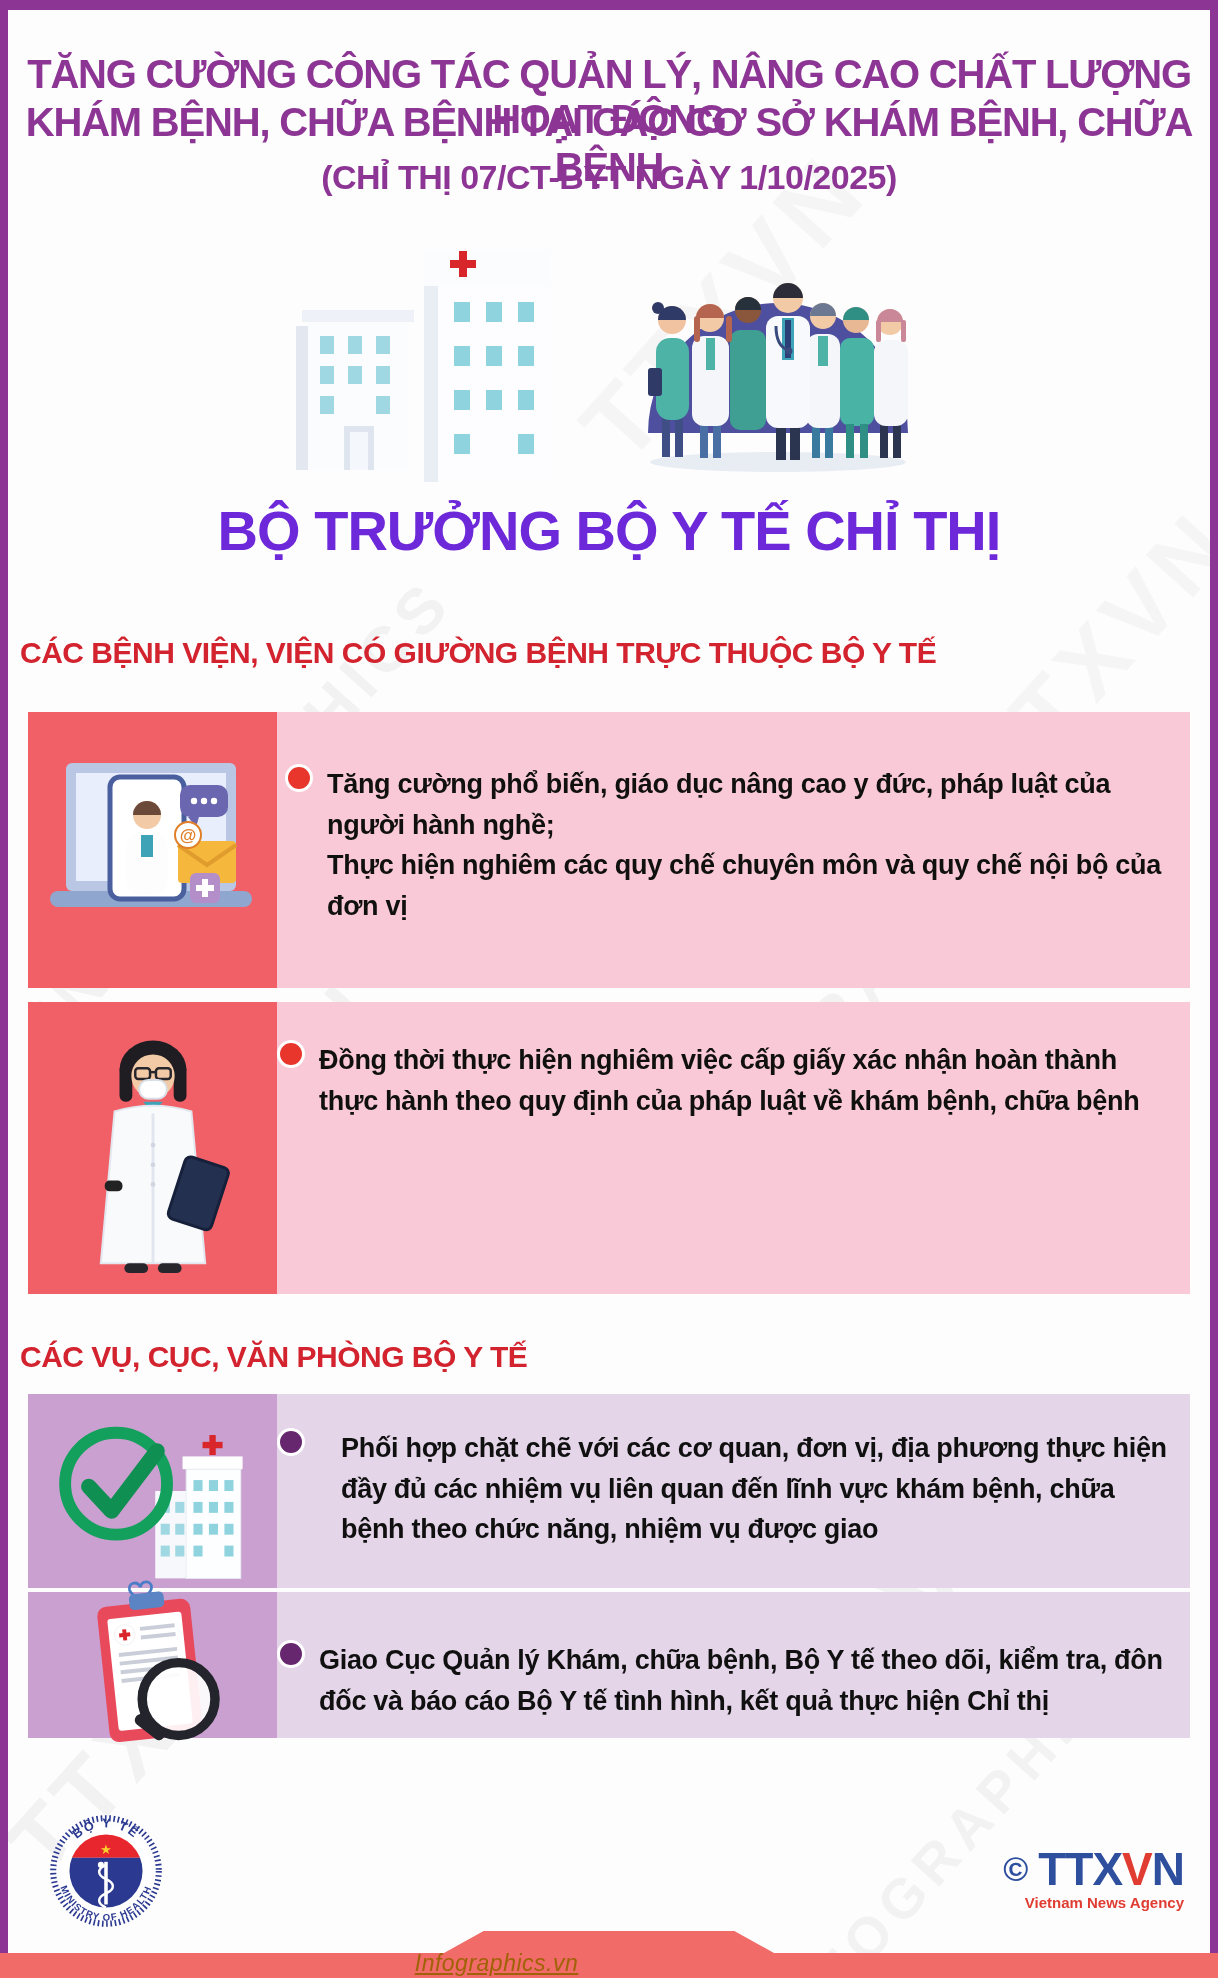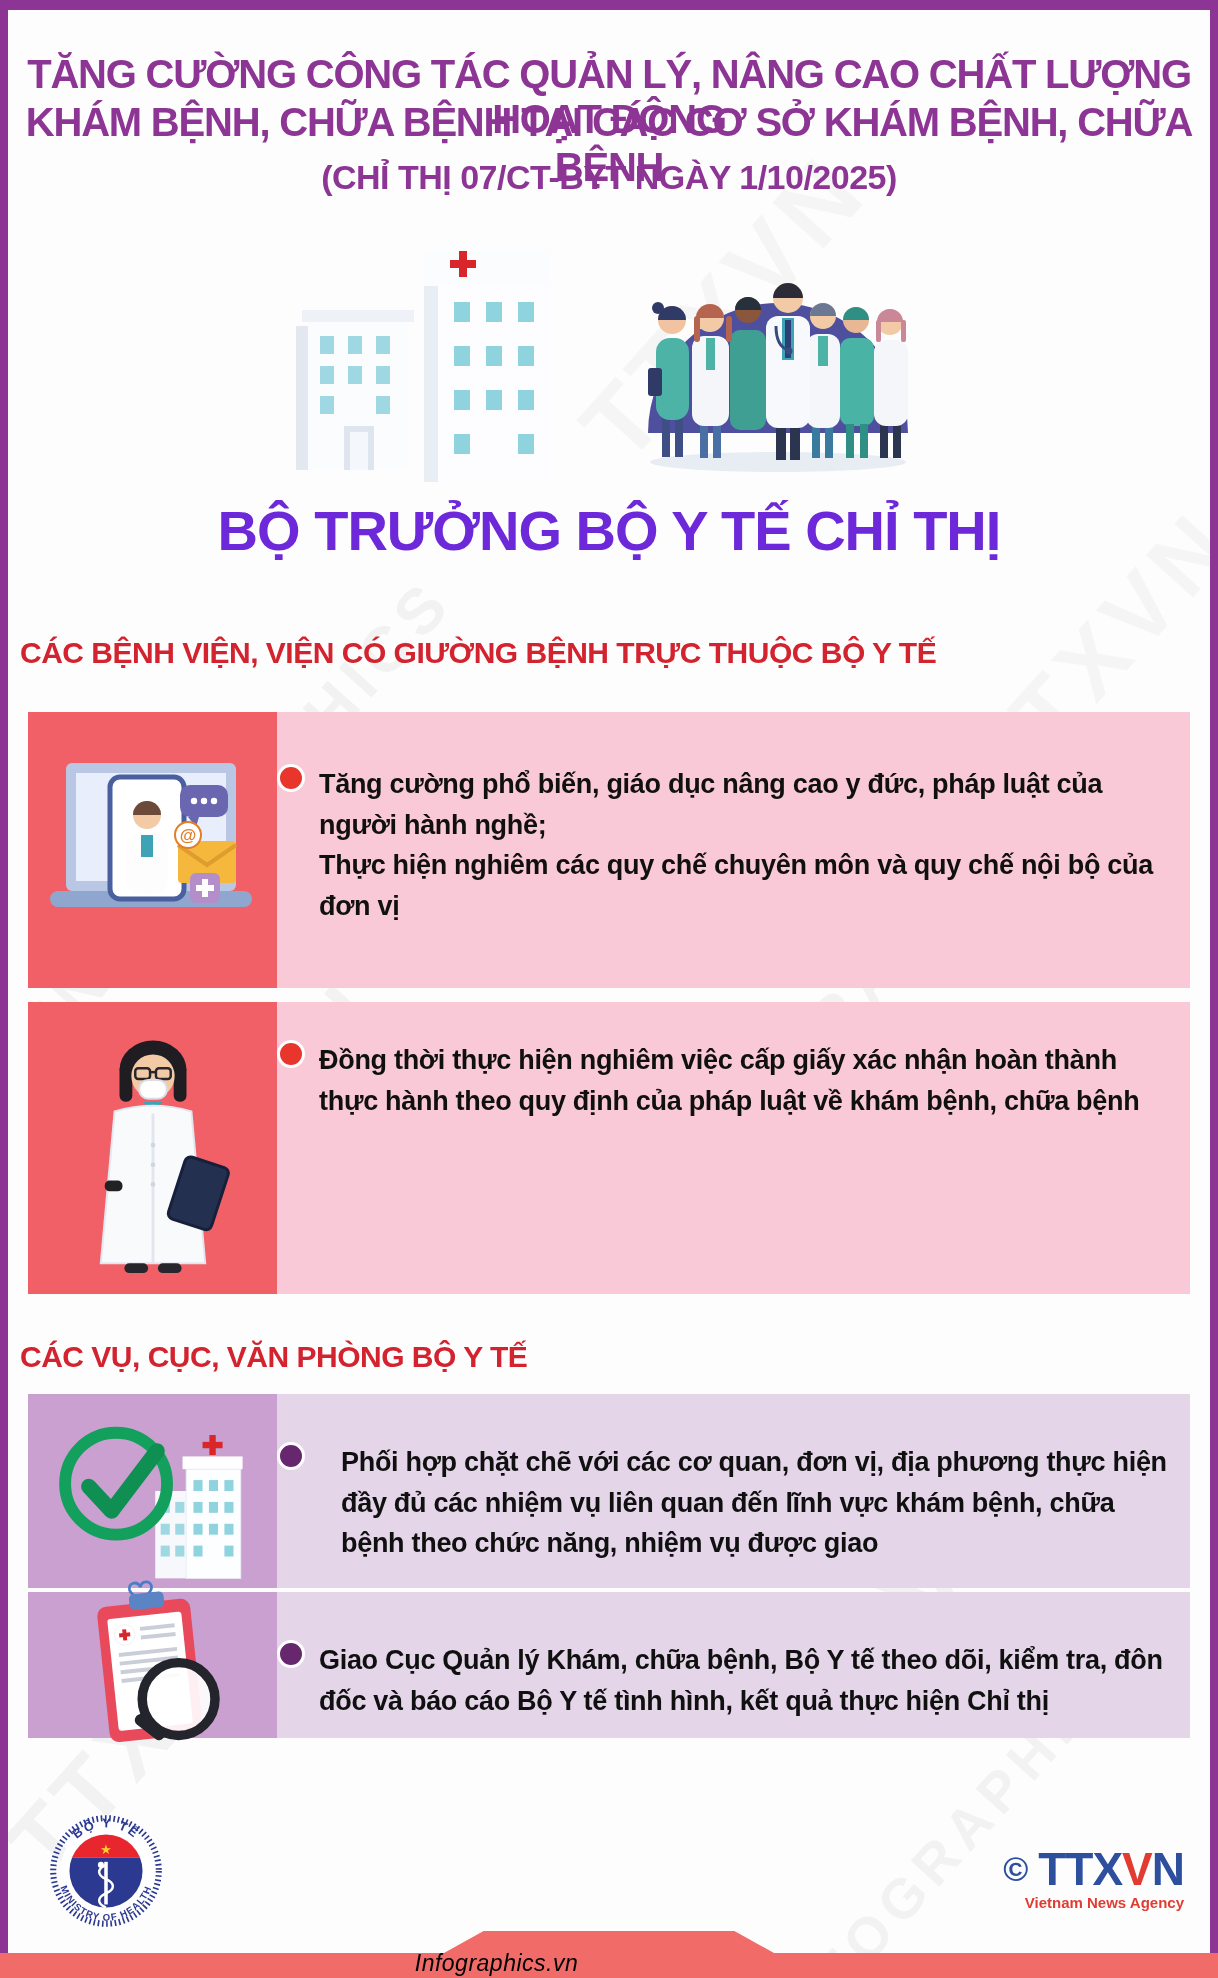--- a/index.html
+++ b/index.html
@@ -48,21 +48,21 @@
   .ttxvn-row{display:flex;align-items:center;gap:10px;justify-content:flex-end;}
   .copy{font-size:34px;font-weight:bold;color:#2d4f9e;line-height:1;}
   .ttxvn-letters{font-size:46px;font-weight:bold;letter-spacing:-1px;line-height:1;color:#2d4f9e;}
   .ttxvn-letters .red{color:#e03c31;}
   .ttxvn-caption{font-size:15px;font-weight:bold;color:#e03c31;margin-top:2px;}
 
   .bottom-bar{position:absolute;left:0;bottom:0;width:1218px;height:25px;background:#f16b69;z-index:31;}
   .bottom-tab{position:absolute;left:444px;bottom:25px;width:330px;height:22px;background:#f16b69;
       clip-path:polygon(12% 0,88% 0,100% 100%,0 100%);z-index:31;}
   .bottom-label{position:absolute;left:0;bottom:1px;width:993px;text-align:center;z-index:32;
-      color:#000000;font-style:italic;font-size:23px;letter-spacing:0.5px;}
+      color:#a16207;font-style:italic;font-size:23px;letter-spacing:0.5px;text-decoration:underline;}
 </style>
 </head>
 <body>
 
 <div class="page">
 
   <div class="frame-top"></div>
   <div class="frame-left"></div>
   <div class="frame-right"></div>
 
@@ -200,21 +200,21 @@
         <path d="M150 62 l8 10 l3 -10 Z" fill="#6a67b0"></path>
         <rect x="140" y="86" width="58" height="42" rx="4" fill="#f5b83d"></rect>
         <path d="M140 90 L169 110 L198 90" stroke="#e09c2d" stroke-width="4" fill="none"></path>
         <circle cx="150" cy="80" r="13" fill="#fff" stroke="#e07f28" stroke-width="2"></circle>
         <text x="150" y="86" text-anchor="middle" font-size="17" font-weight="bold" fill="#e07f28">@</text>
         <rect x="152" y="118" width="30" height="30" rx="6" fill="#b48ec9"></rect>
         <rect x="164" y="124" width="6" height="18" fill="#fff"></rect>
           <rect x="158" y="130" width="18" height="6" fill="#fff"></rect>
       </svg>
     </div>
-    <div class="body" style="padding-top:52px;">
+    <div class="body" style="padding-top:52px;margin-left:8px;">
       <span class="bullet"></span>
       <div class="text">
         <p>Tăng cường phổ biến, giáo dục nâng cao y đức, pháp luật của người hành nghề;</p>
         <p>Thực hiện nghiêm các quy chế chuyên môn và quy chế nội bộ của đơn vị</p>
       </div>
     </div>
   </div>
 
   <div class="card pink" style="top:1002px;height:292px;">
     <div class="icon-panel">
@@ -273,21 +273,21 @@
           <rect x="160" y="136" width="10" height="12"></rect>
             <rect x="177" y="136" width="10" height="12"></rect>
             <rect x="194" y="136" width="10" height="12"></rect>
           <rect x="160" y="160" width="10" height="12"></rect>
             <rect x="194" y="160" width="10" height="12"></rect>
         </g>
         <circle cx="75" cy="92" r="56" fill="none" stroke="#13a05c" stroke-width="13"></circle>
         <path d="M45 95 L70 122 L120 56" fill="none" stroke="#0f8f52" stroke-width="17" stroke-linecap="round" stroke-linejoin="round"></path>
       </svg>
     </div>
-    <div class="body" style="padding-top:48px;gap:36px;">
+    <div class="body" style="padding-top:34px;gap:36px;">
       <span class="bullet"></span>
       <div class="text">
         <p>Phối hợp chặt chẽ với các cơ quan, đơn vị, địa phương thực hiện đầy đủ các nhiệm vụ liên quan đến lĩnh vực khám bệnh, chữa bệnh theo chức năng, nhiệm vụ được giao</p>
       </div>
     </div>
   </div>
 
   <div class="card lav" style="top:1592px;height:146px;">
     <div class="icon-panel">
       <svg width="205" height="182" viewBox="0 0 210 230">

